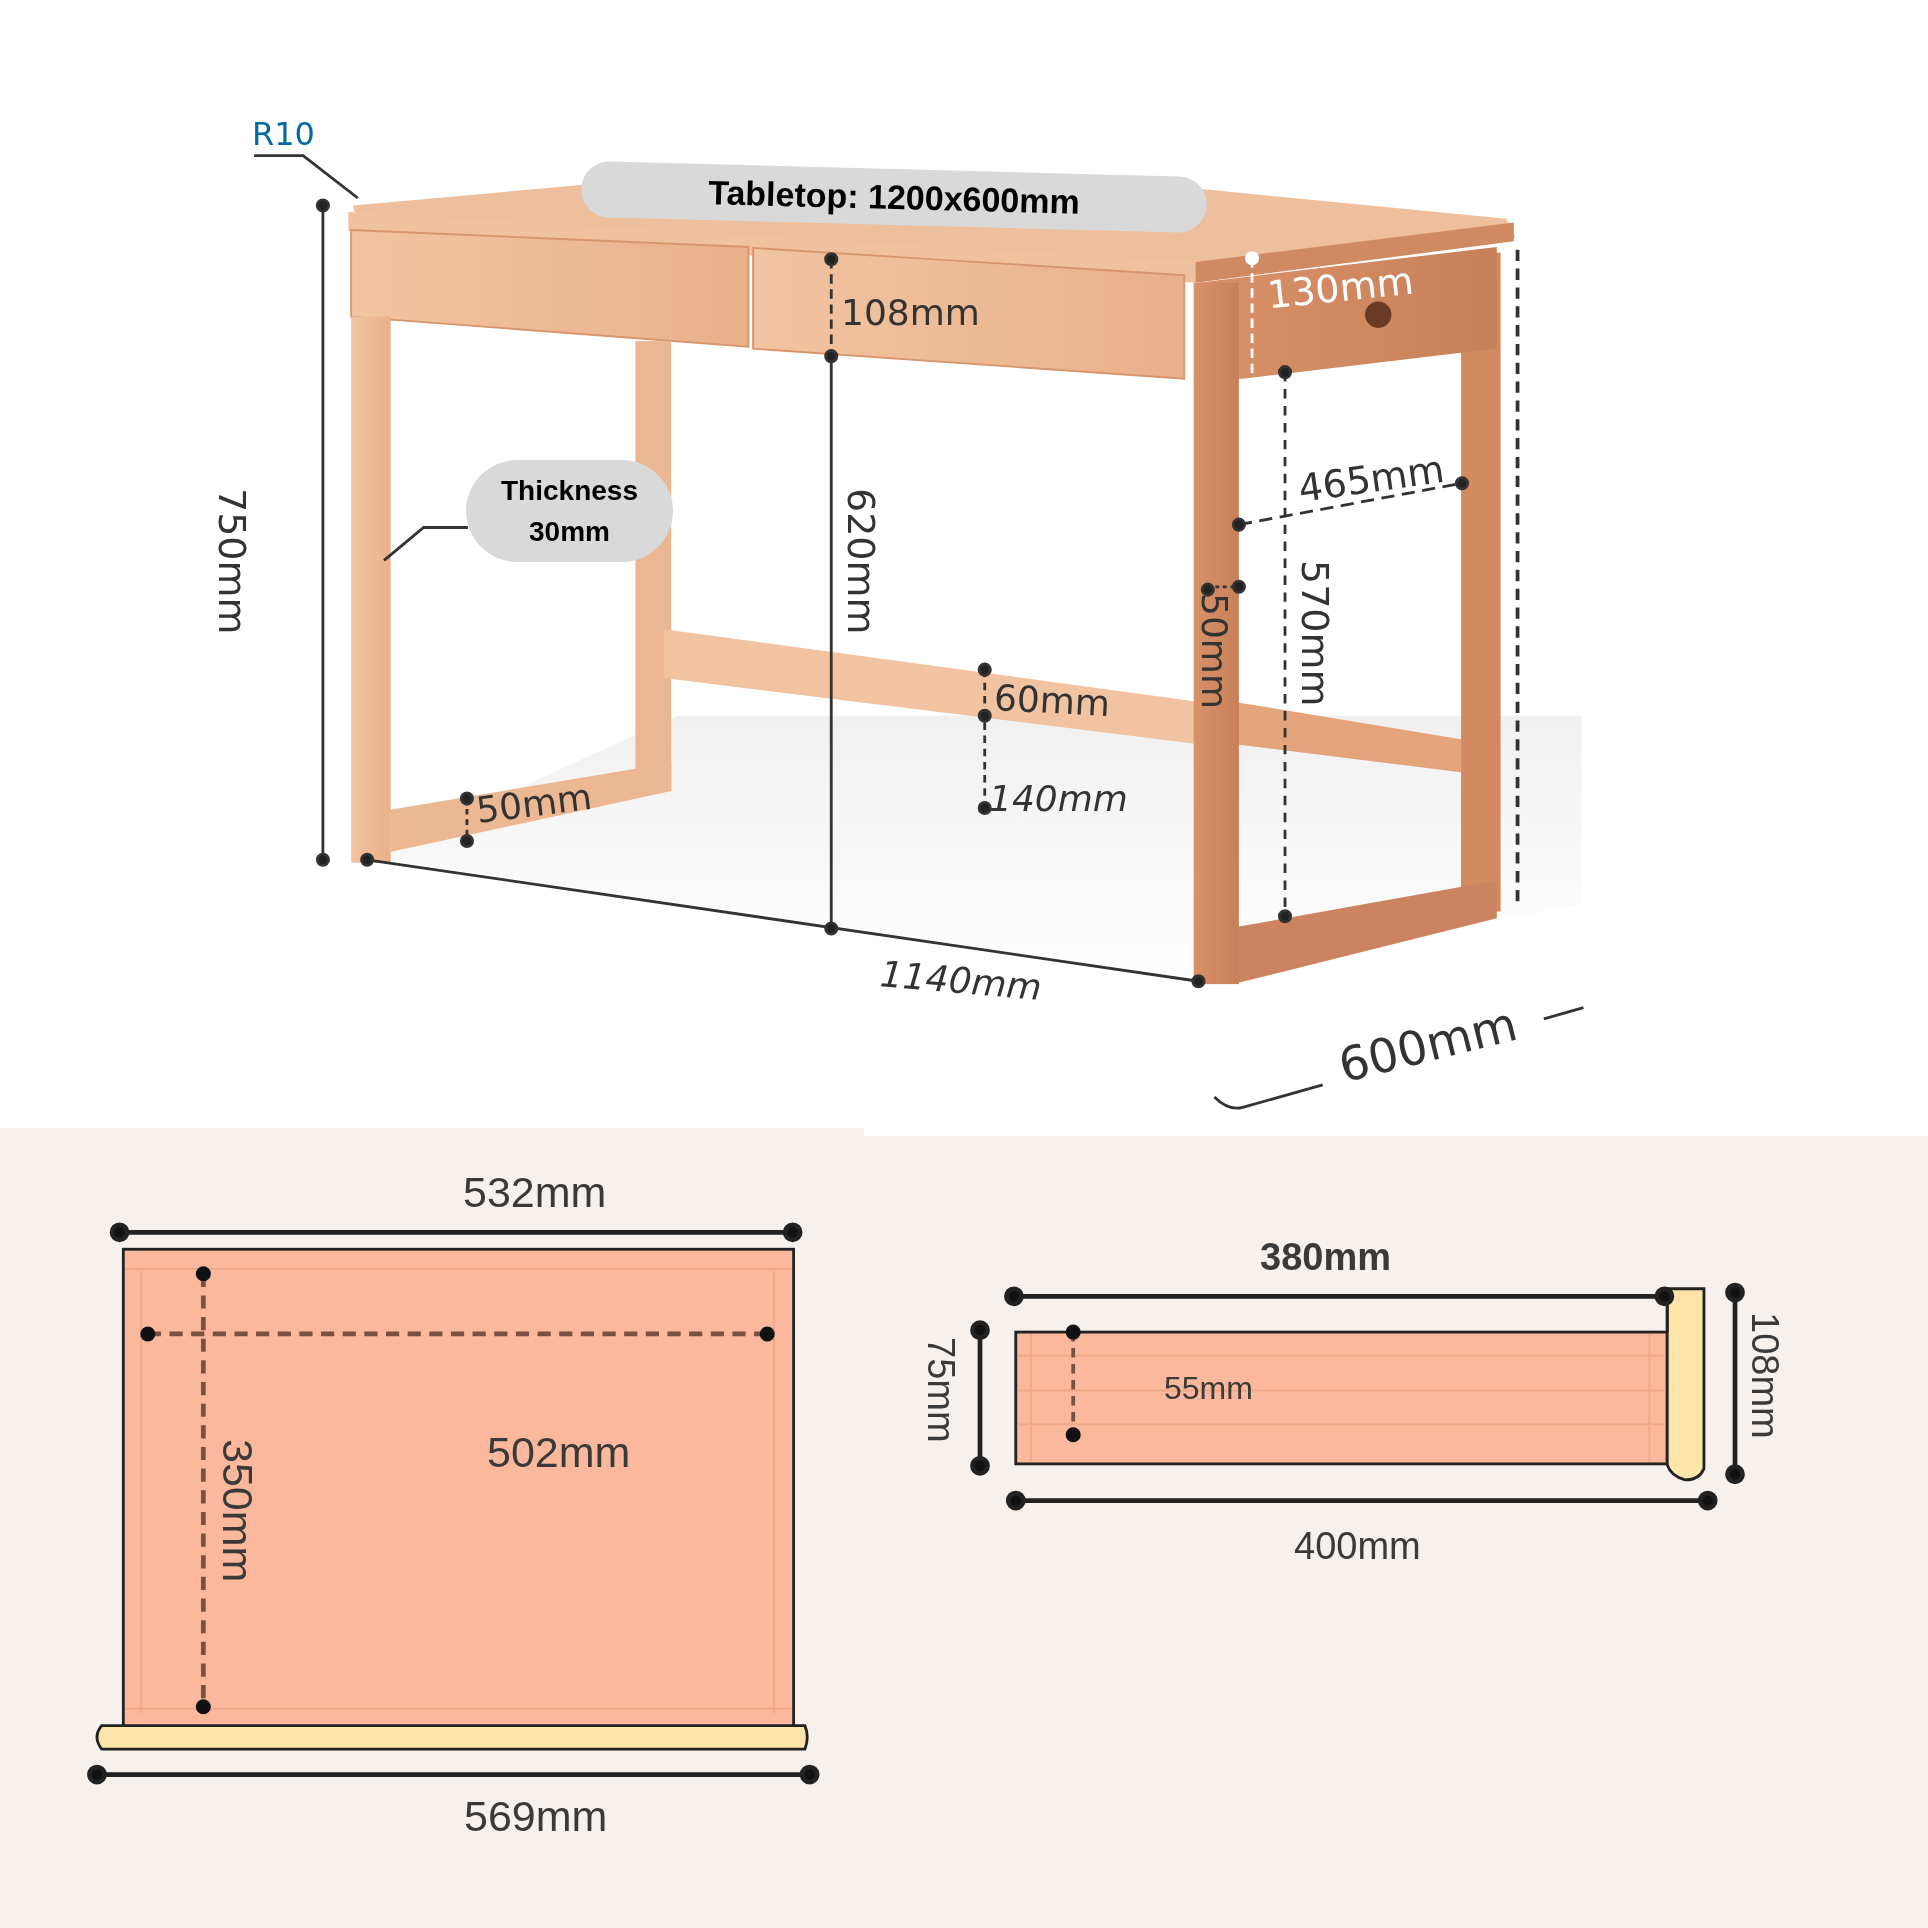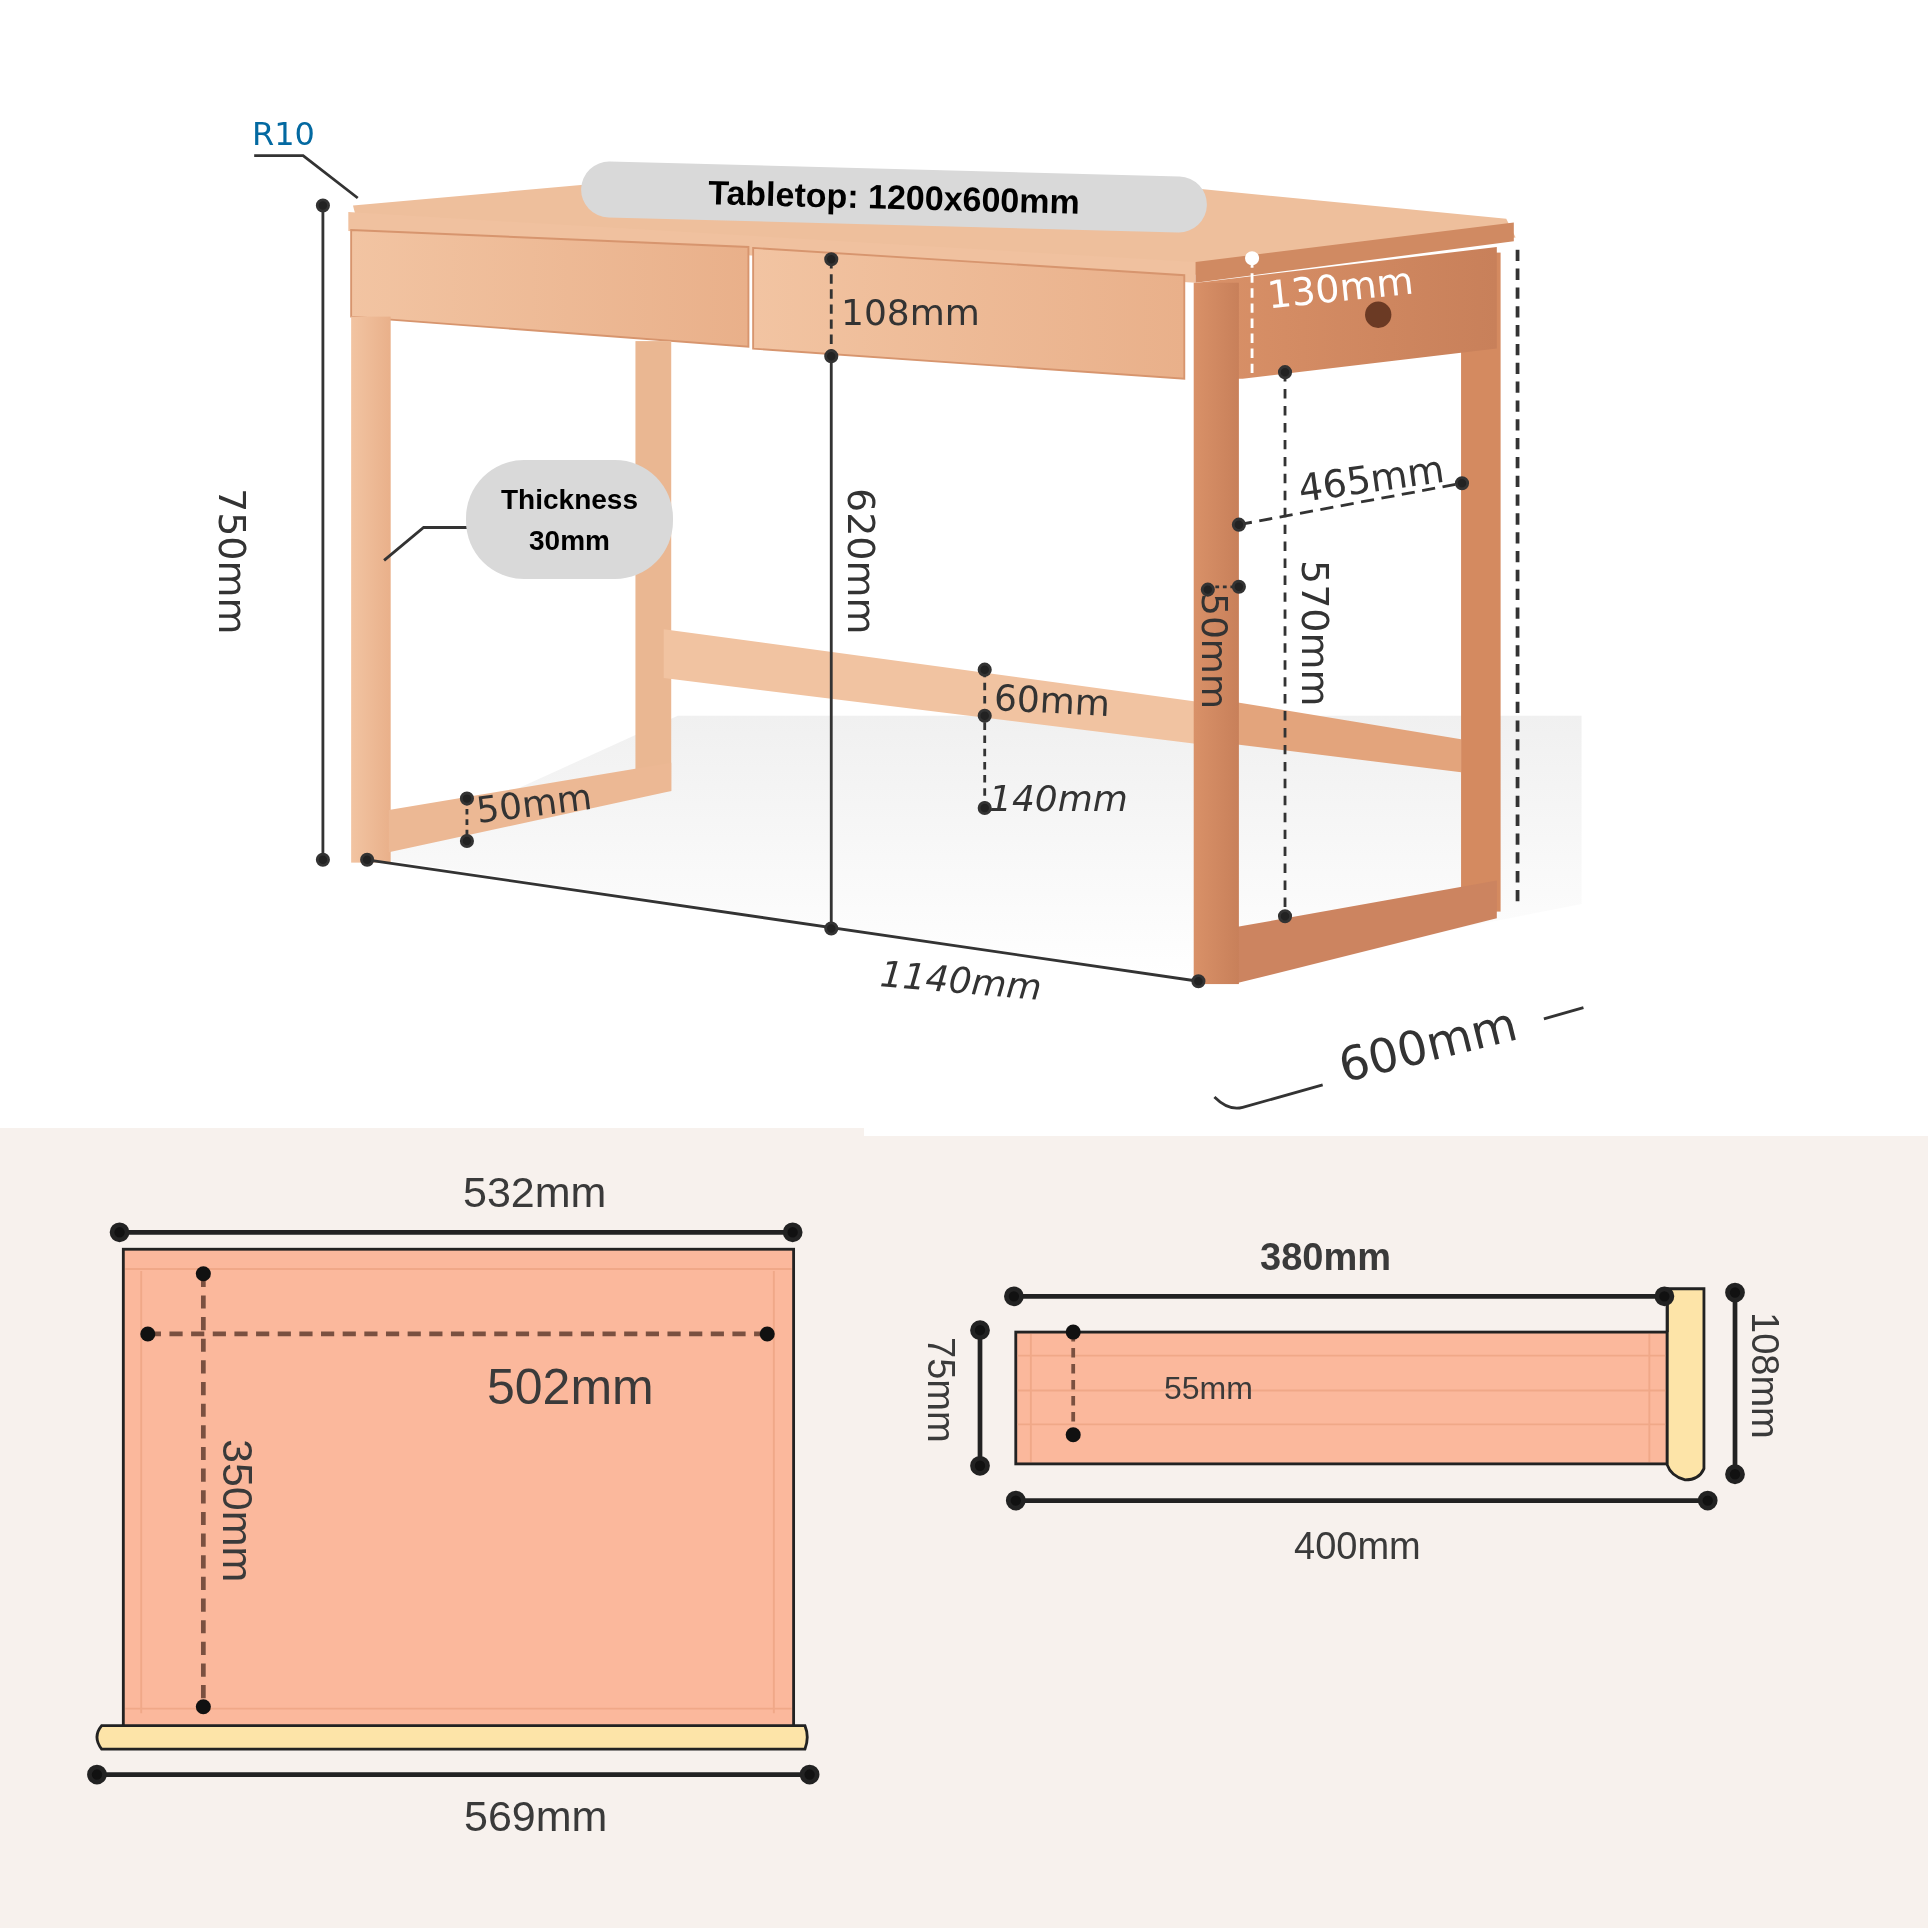--- a/index.html
+++ b/index.html
@@ -113,21 +113,21 @@
     <circle cx="1330" cy="274" r="6"></circle>
   </g>
 </svg>
 
 <div class="lbl" style="left:252px;top:115px;font-size:32px;color:#0369a1;">R10</div>
 
 <div class="pill" style="left:581px;top:169px;width:626px;height:56px;border-radius:28px;transform:rotate(1.5deg);font-size:34px;">
   <span>Tabletop: 1200x600mm</span>
 </div>
 
-<div class="pill" style="left:466px;top:460px;width:207px;height:119px;border-radius:58px;flex-direction:column;font-size:28px;line-height:41px;">
+<div class="pill" style="left:466px;top:460px;width:207px;height:102px;border-radius:58px;flex-direction:column;font-size:28px;line-height:41px;">
   <span>Thickness</span>
   <span>30mm</span>
 </div>
 
 <div class="lbl" style="left:841px;top:292px;font-size:36px;">108mm</div>
 <div class="lbl" style="left:1267px;top:266px;font-size:38px;color:#fff;transform:rotate(-6deg);">130mm</div>
 <div class="lbl" style="left:1298px;top:457px;font-size:38px;transform:rotate(-8deg);">465mm</div>
 <div class="lbl" style="left:994px;top:680px;font-size:36px;transform:rotate(3deg);">60mm</div>
 <div class="lbl" style="left:989px;top:778px;font-size:36px;font-style:italic;">140mm</div>
 <div class="lbl" style="left:476px;top:783px;font-size:36px;transform:rotate(-7deg);">50mm</div>
@@ -191,21 +191,21 @@
     </g>
     <g stroke="#7a5040" stroke-width="4" fill="#111">
       <line x1="1140" y1="1415" x2="1140" y2="1524" stroke-dasharray="10,7"></line>
       <circle cx="1140" cy="1415" r="8" stroke="none"></circle>
         <circle cx="1140" cy="1524" r="8" stroke="none"></circle>
     </g>
   </g>
 </svg>
 
 <div class="lbl cond" style="left:463px;top:1168px;font-size:43px;">532mm</div>
-<div class="lbl cond" style="left:487px;top:1358px;font-size:50px;">502mm</div>
+<div class="lbl cond" style="left:487px;top:1428px;font-size:43px;">502mm</div>
 <div class="lbl cond" style="left:262px;top:1439px;font-size:43px;transform:rotate(90deg);">350mm</div>
 <div class="lbl cond" style="left:464px;top:1792px;font-size:43px;text-align:right;">569mm</div>
 
 <div class="lbl cond" style="left:1260px;top:1236px;font-size:38px;font-weight:bold;">380mm</div>
 <div class="lbl cond" style="left:1164px;top:1370px;font-size:32px;">55mm</div>
 <div class="lbl cond" style="left:962px;top:1337px;font-size:38px;transform:rotate(90deg);">75mm</div>
 <div class="lbl cond" style="left:1786px;top:1312px;font-size:38px;transform:rotate(90deg);">108mm</div>
 <div class="lbl cond" style="left:1294px;top:1525px;font-size:38px;">400mm</div>
 
 

